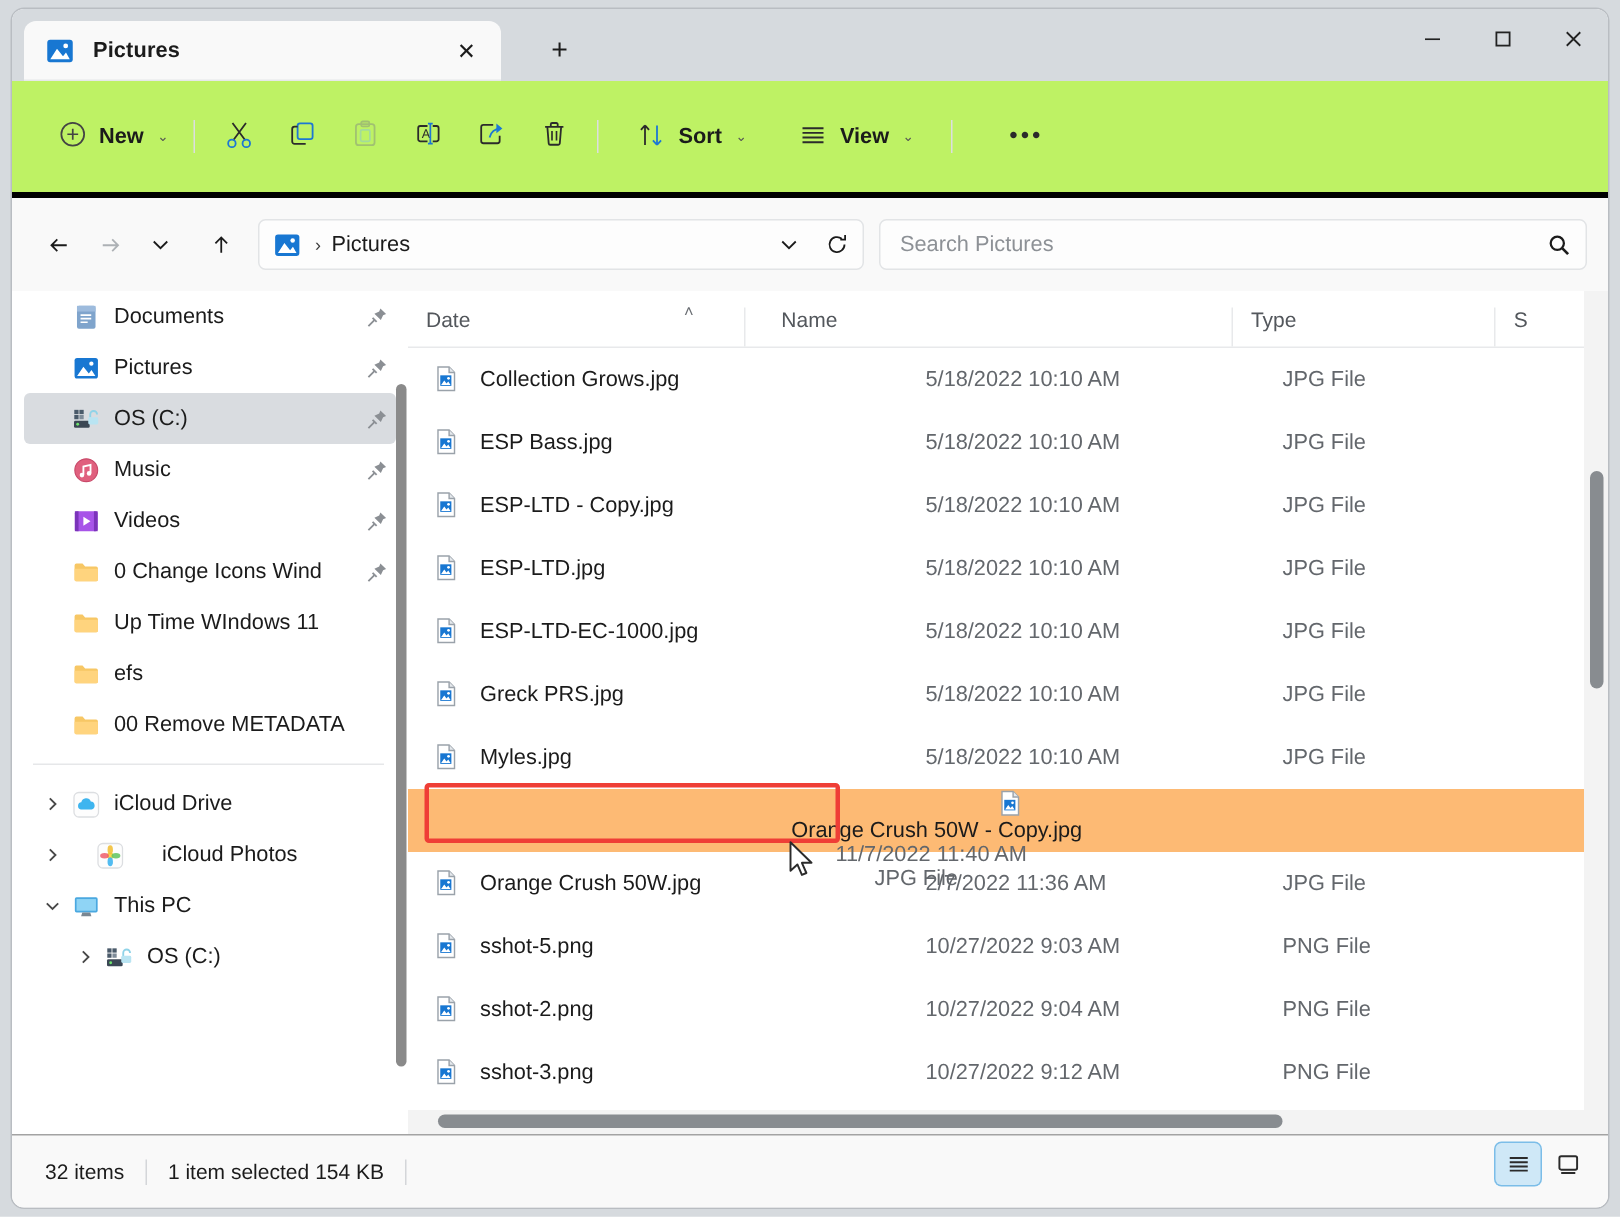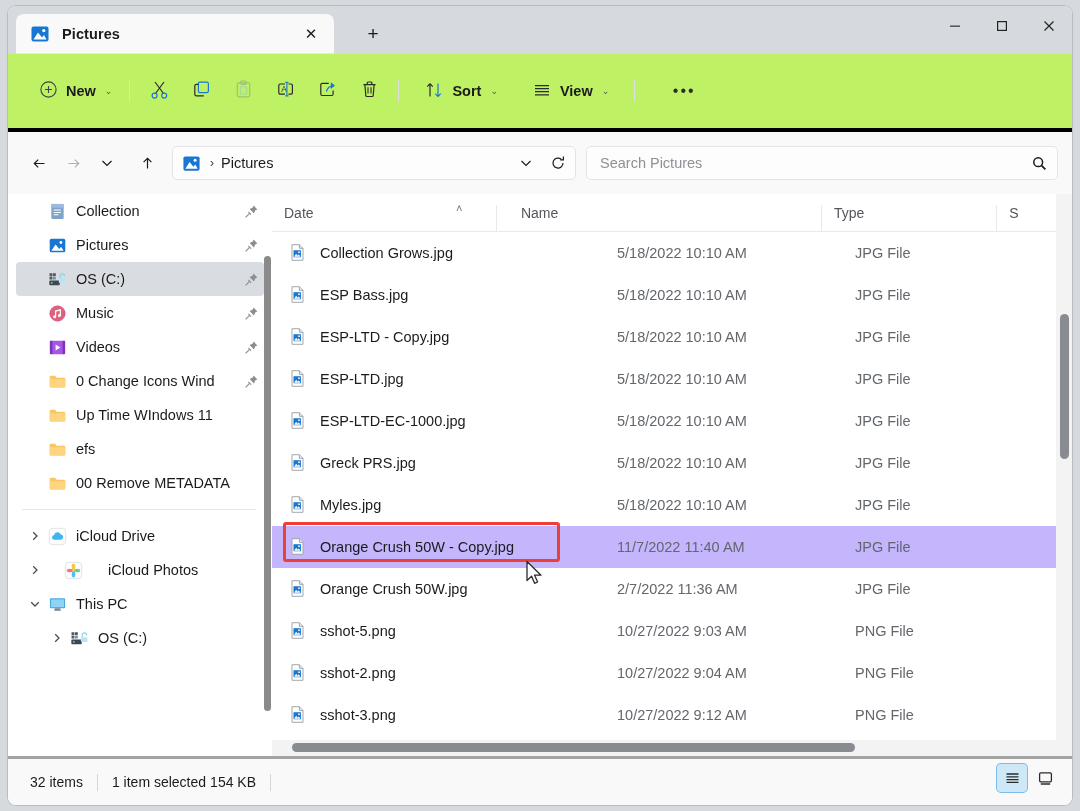--- a/index.html
+++ b/index.html
@@ -216,21 +216,21 @@
     position: absolute;
     left: 184px; top: 8px;
     font-size: 11px; color: #6a6e73;
   }
   .row {
     position: relative;
     height: 42px;
     display: flex; align-items: center;
     padding-left: 8px;
   }
-  .row.selected { background: #c4b5fd; }
+  .row.selected { background: #fdba74; flex-direction: column; }
   .row .ficon { width: 20px; height: 20px; flex: 0 0 auto; margin-left: 8px; margin-right: 12px; }
   .cell-name { width: 297px; font-size: 14.5px; color: #1b1b1b; white-space: nowrap;
                overflow: hidden; flex: 0 0 auto;}
   .cell-date { width: 238px; font-size: 14.5px; color: #63676c; flex: 0 0 auto; }
   .cell-type { width: 186px; font-size: 14.5px; color: #63676c; flex: 0 0 auto; }
 
   
   #annot {
     position: absolute;
     left: 11px; top: 328px;
@@ -266,21 +266,21 @@
     position: absolute; left: 20px; bottom: 4px;
     width: 563px; height: 9px;
     background: #888c90; border-radius: 5px;
   }
 
   
   #statusbar {
     position: absolute; left: 0; bottom: 0;
     width: 100%; height: 49px;
     background: #f9f9f9;
-    border-top: 3px solid #a3a3a3;
+    border-top: 1px solid #a3a3a3;
     display: flex; align-items: center;
   }
   .status-text { font-size: 14px; color: #1b1b1b; white-space: nowrap; }
   .status-sep { width: 1px; height: 17px; background: #d4d6d9; margin: 0 14px; }
   #viewtoggles {
     position: absolute; right: 12px; top: 5px;
     display: flex; gap: 3px;
   }
   .vt {
     width: 30px; height: 28px;
@@ -496,21 +496,21 @@
       <div id="sidebar-items">
           <div class="navitem">
             <span class="expander"></span>
             <span class="nicon">
               <svg width="19" height="19" viewBox="0 0 20 20">
                 <rect x="3.5" y="2" width="13" height="16" rx="1.4" fill="#7fa4cc"></rect>
                 <rect x="3.5" y="2" width="13" height="4" fill="#9dbbdd"></rect>
                 <path d="M6 8.5 H13.5 M6 11 H13.5 M6 13.5 H11" stroke="#ffffff" stroke-width="1.15"></path>
               </svg>
             </span>
-            <span class="nlabel">Collection</span>
+            <span class="nlabel">Documents</span>
             <span class="pin">
               <svg width="15" height="15" viewBox="0 0 15 15">
     <path d="M9.6 1.6 L13.4 5.4 L11.4 6.2 L9.9 9.4 L5.6 5.1 L8.8 3.6 Z" fill="#8b8f94"></path>
     <path d="M5.6 9.4 L1.6 13.4" stroke="#8b8f94" stroke-width="1.2"></path>
     <path d="M4.4 7.9 L7.1 10.6" stroke="#8b8f94" stroke-width="1.2"></path>
   </svg>
             </span>
           </div>
           <div class="navitem">
             <span class="expander"></span>

